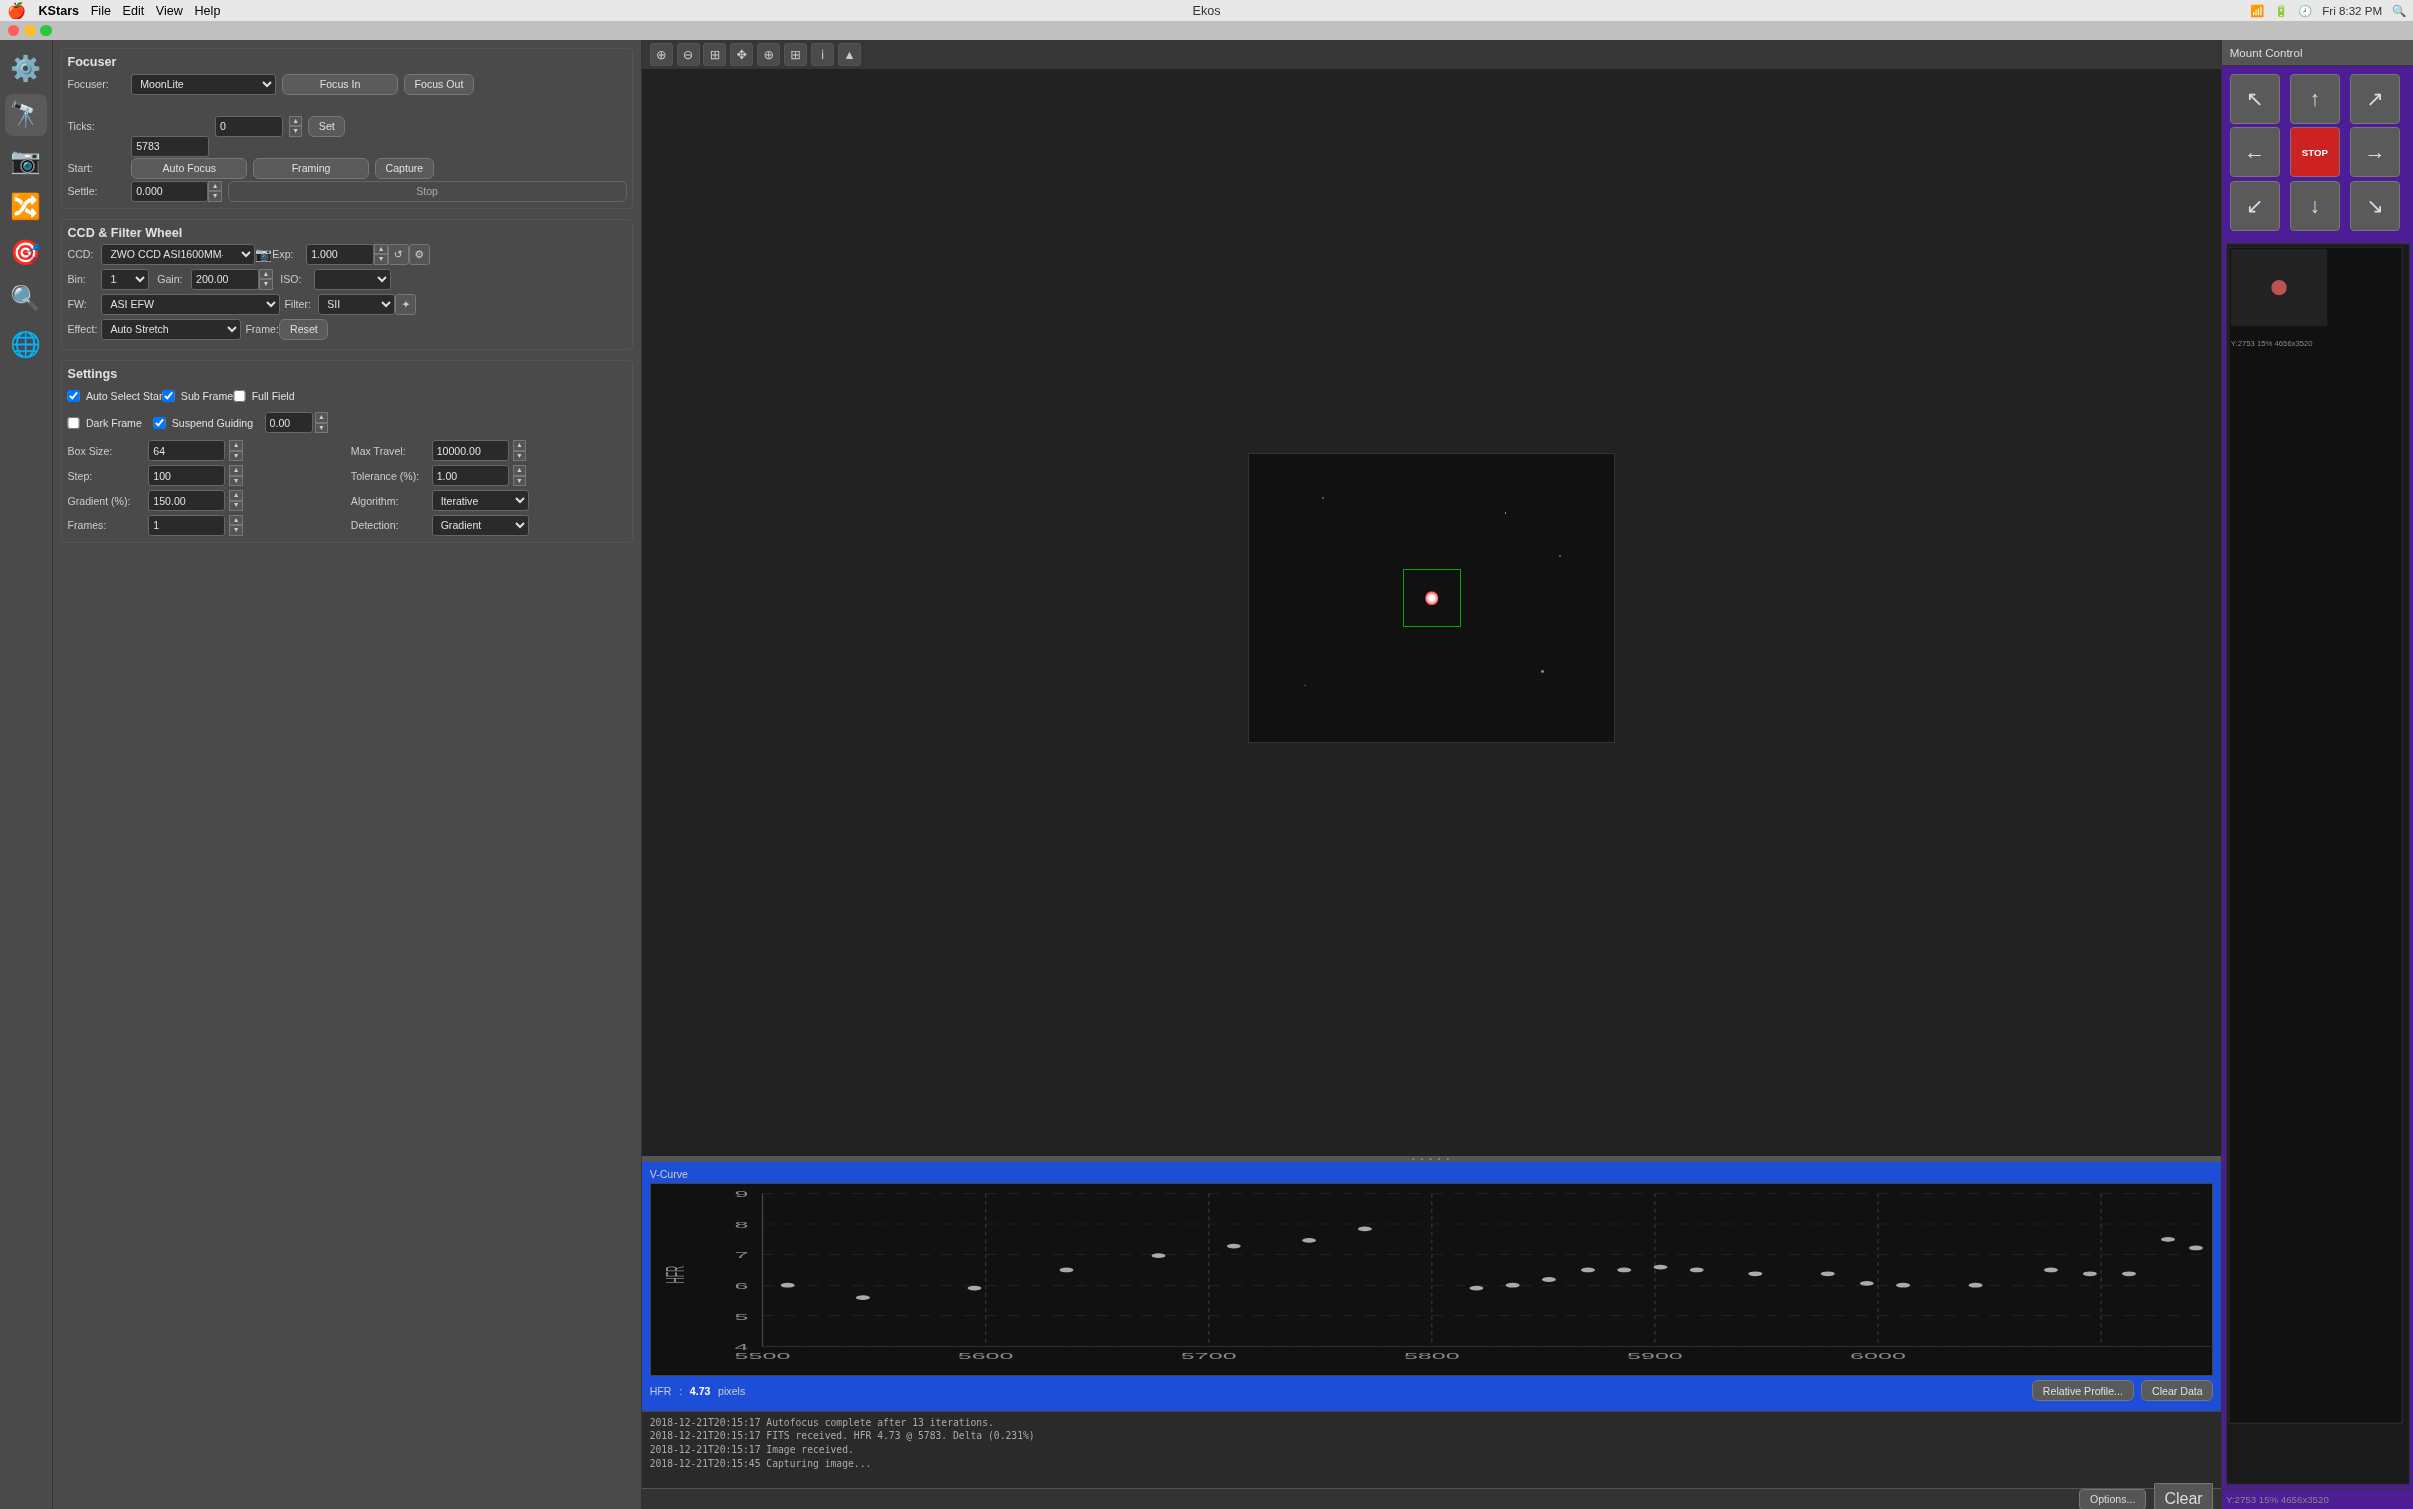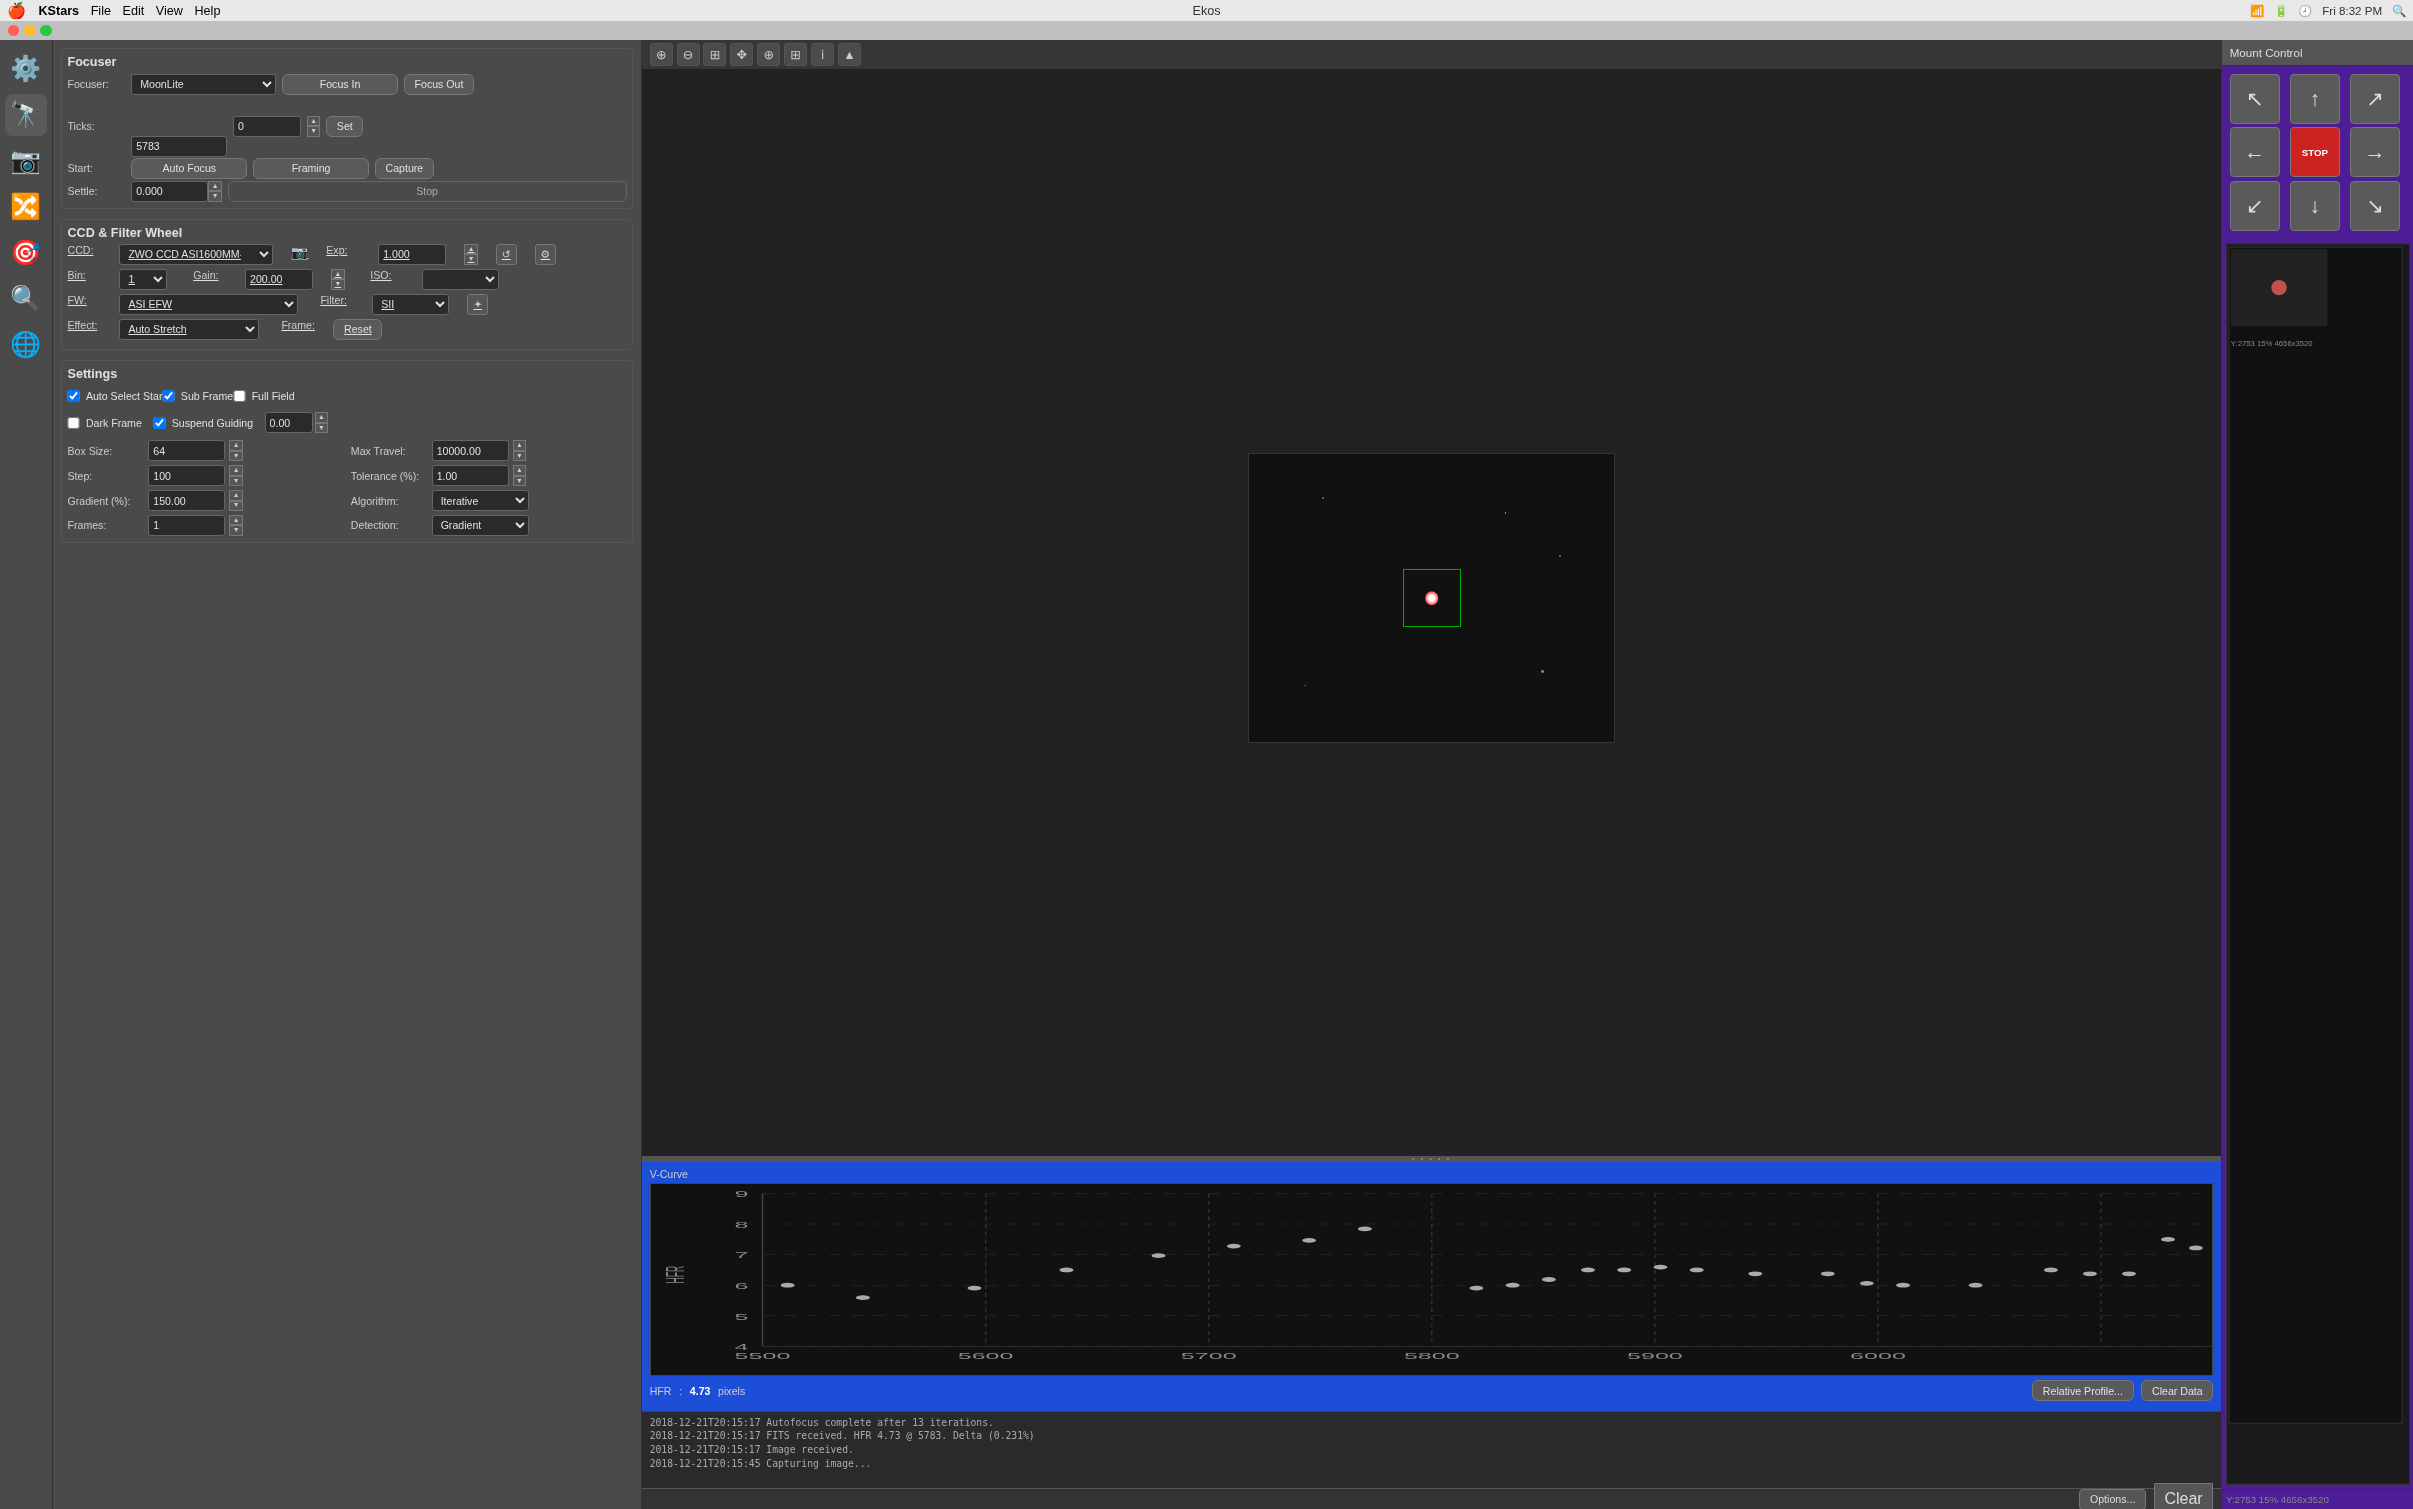--- a/index.html
+++ b/index.html
@@ -373,21 +373,21 @@
 
     .full-width-stop {
       width: 100%;
       text-align: center;
       color: #aaa;
       background: #4a4a4a;
       border: 1px solid #666;
     }
 
     input.ticks-input {
-      width: 96px;
+      width: 78px;
       margin-top: 40px;
     }
     input.zero-input {
       width: 68px;
     }
 
     .settle-spin {
       display: flex;
       align-items: center;
     }
@@ -406,21 +406,21 @@
       border: 1px solid #777;
       color: #ccc;
       font-size: 6.8px;
       display: flex;
       align-items: center;
       justify-content: center;
       cursor: pointer;
       line-height: 1;
     }
 
-    .ccd-row { display: flex; align-items: flex-start; gap: 18px; margin-bottom: 3.9px; text-decoration: underline; }
+    .ccd-row { display: flex; align-items: center; gap: 0; margin-bottom: 3.9px; }
     .ccd-label { color: #ccc; font-size: 10.6px; min-width: 34px; }
 
     select.ccd-select { width: 154px; }
     select.bin-select { width: 48px; }
     select.effect-select { width: 140px; }
     select.fw-select { width: 179px; }
     select.filter-select { width: 77px; }
 
     input.exp-input { width: 68px; }
     input.gain-input { width: 68px; }

